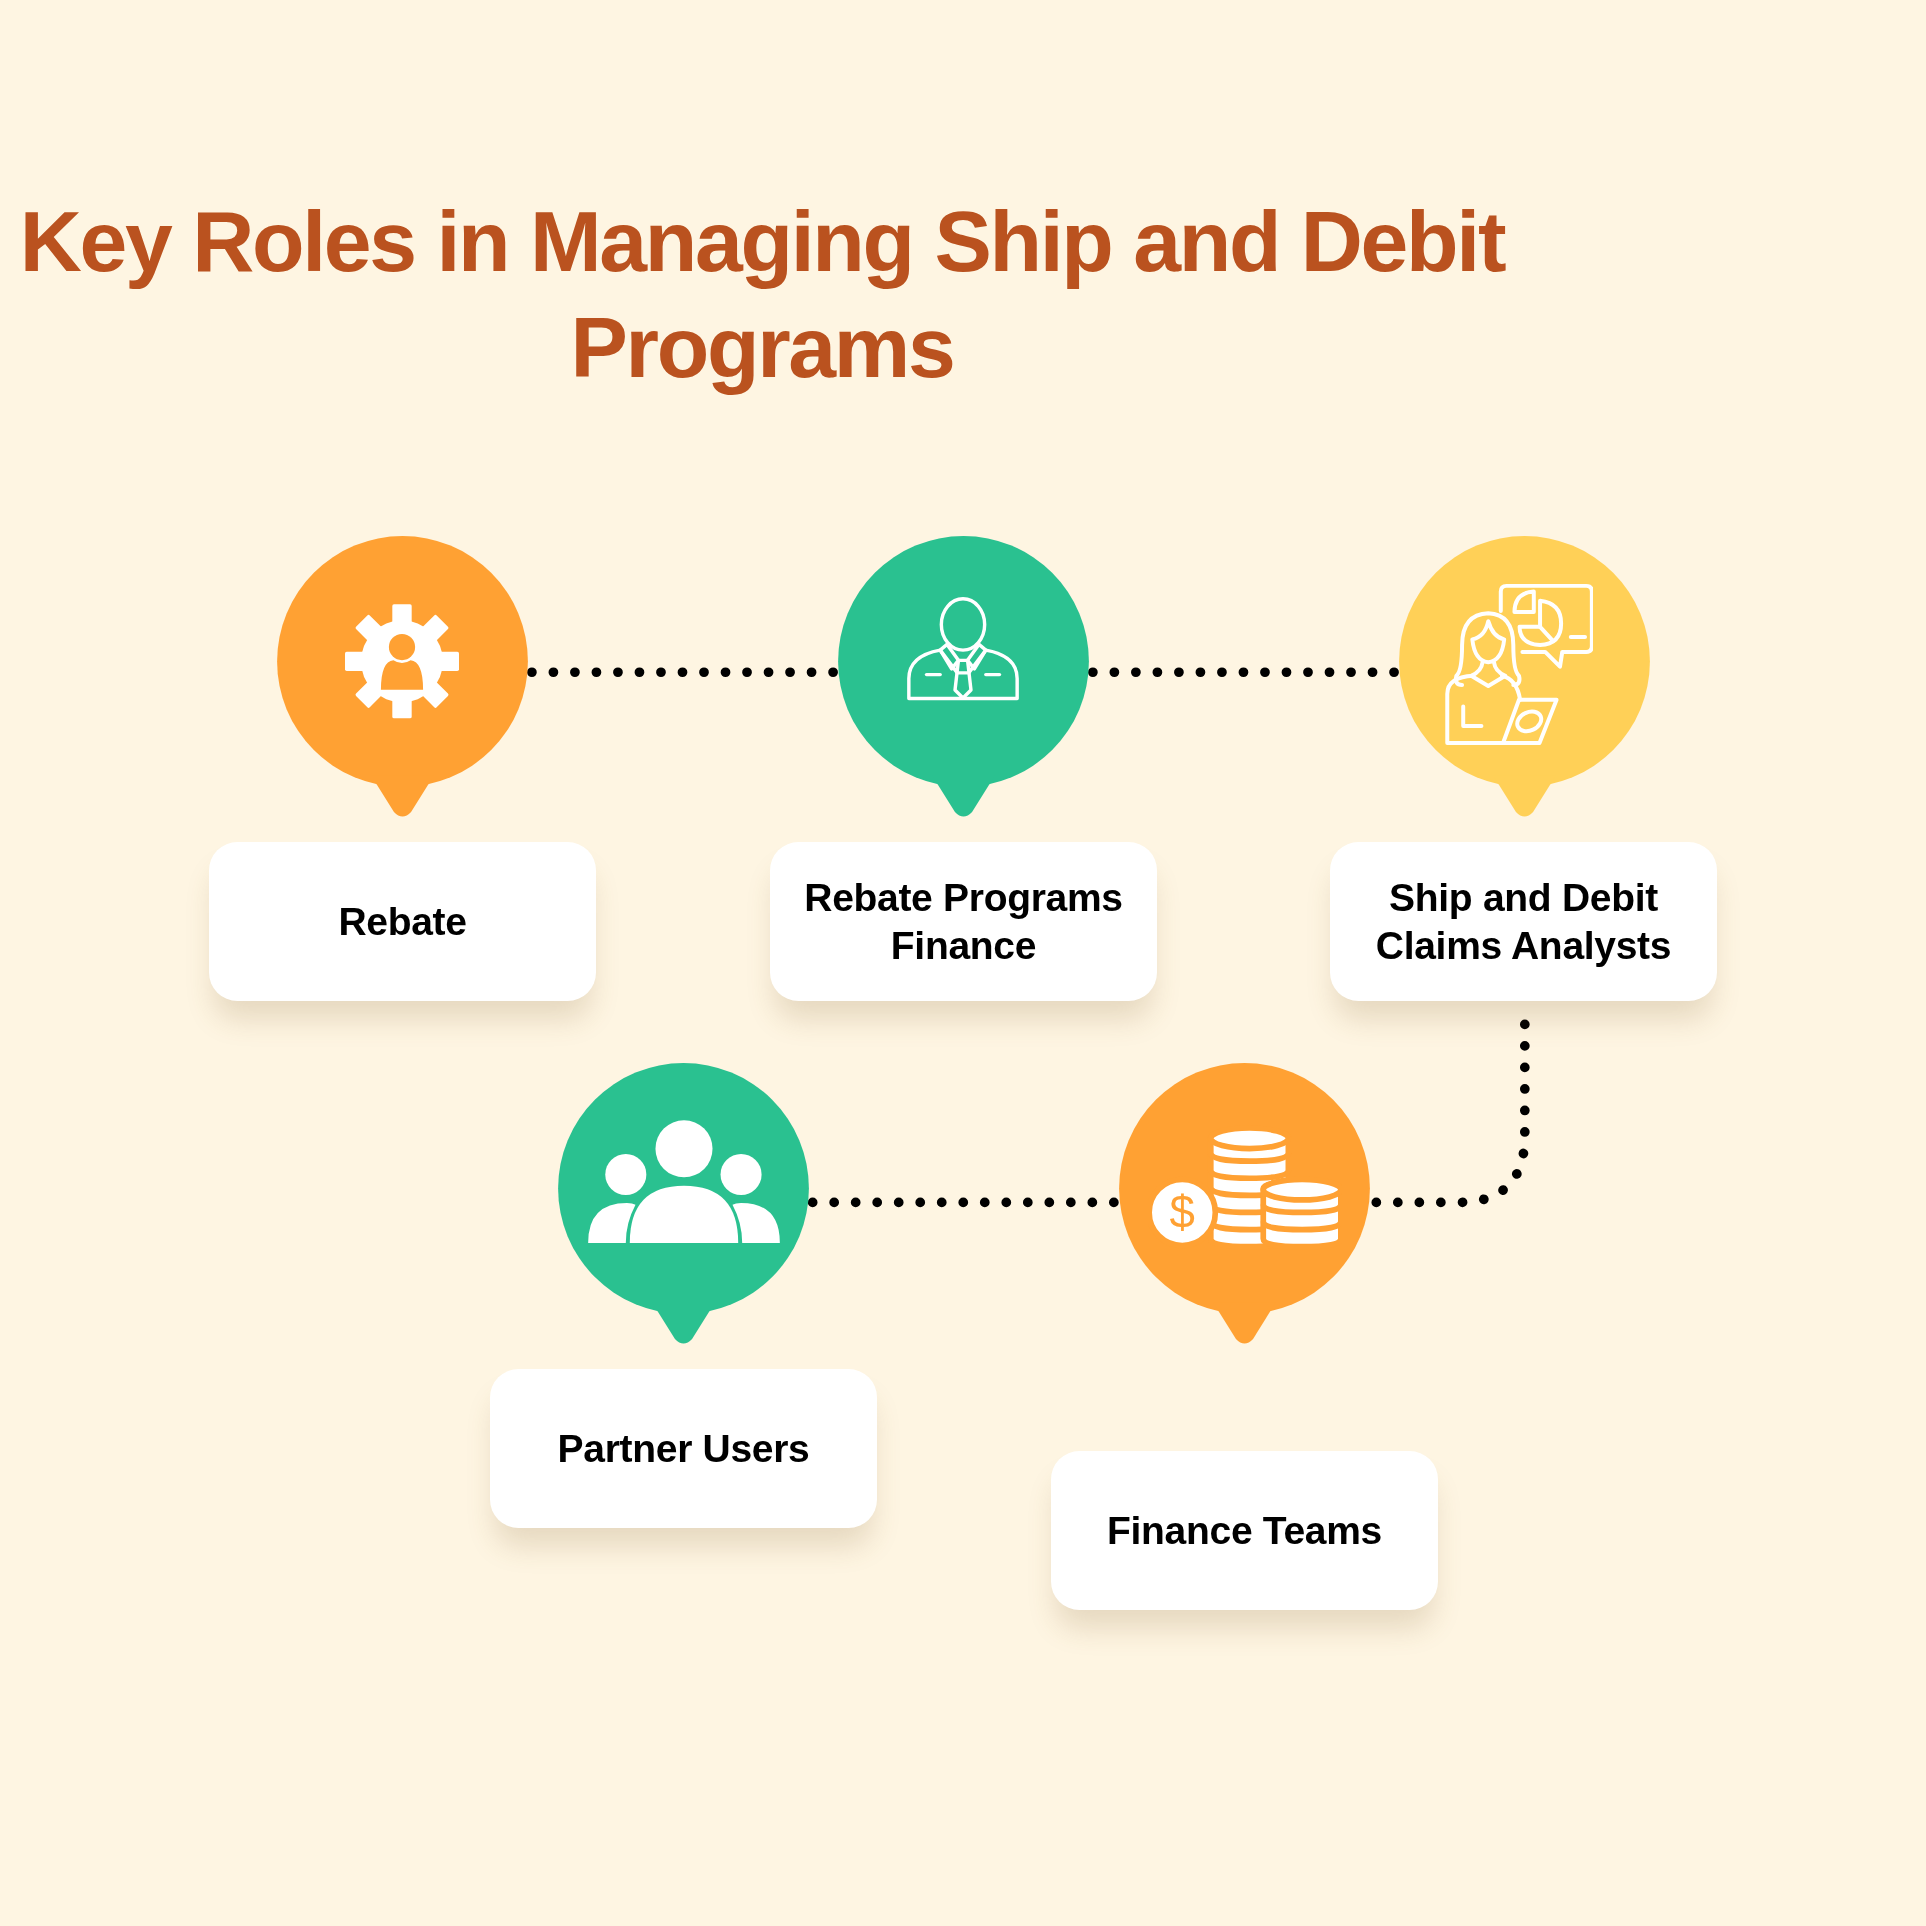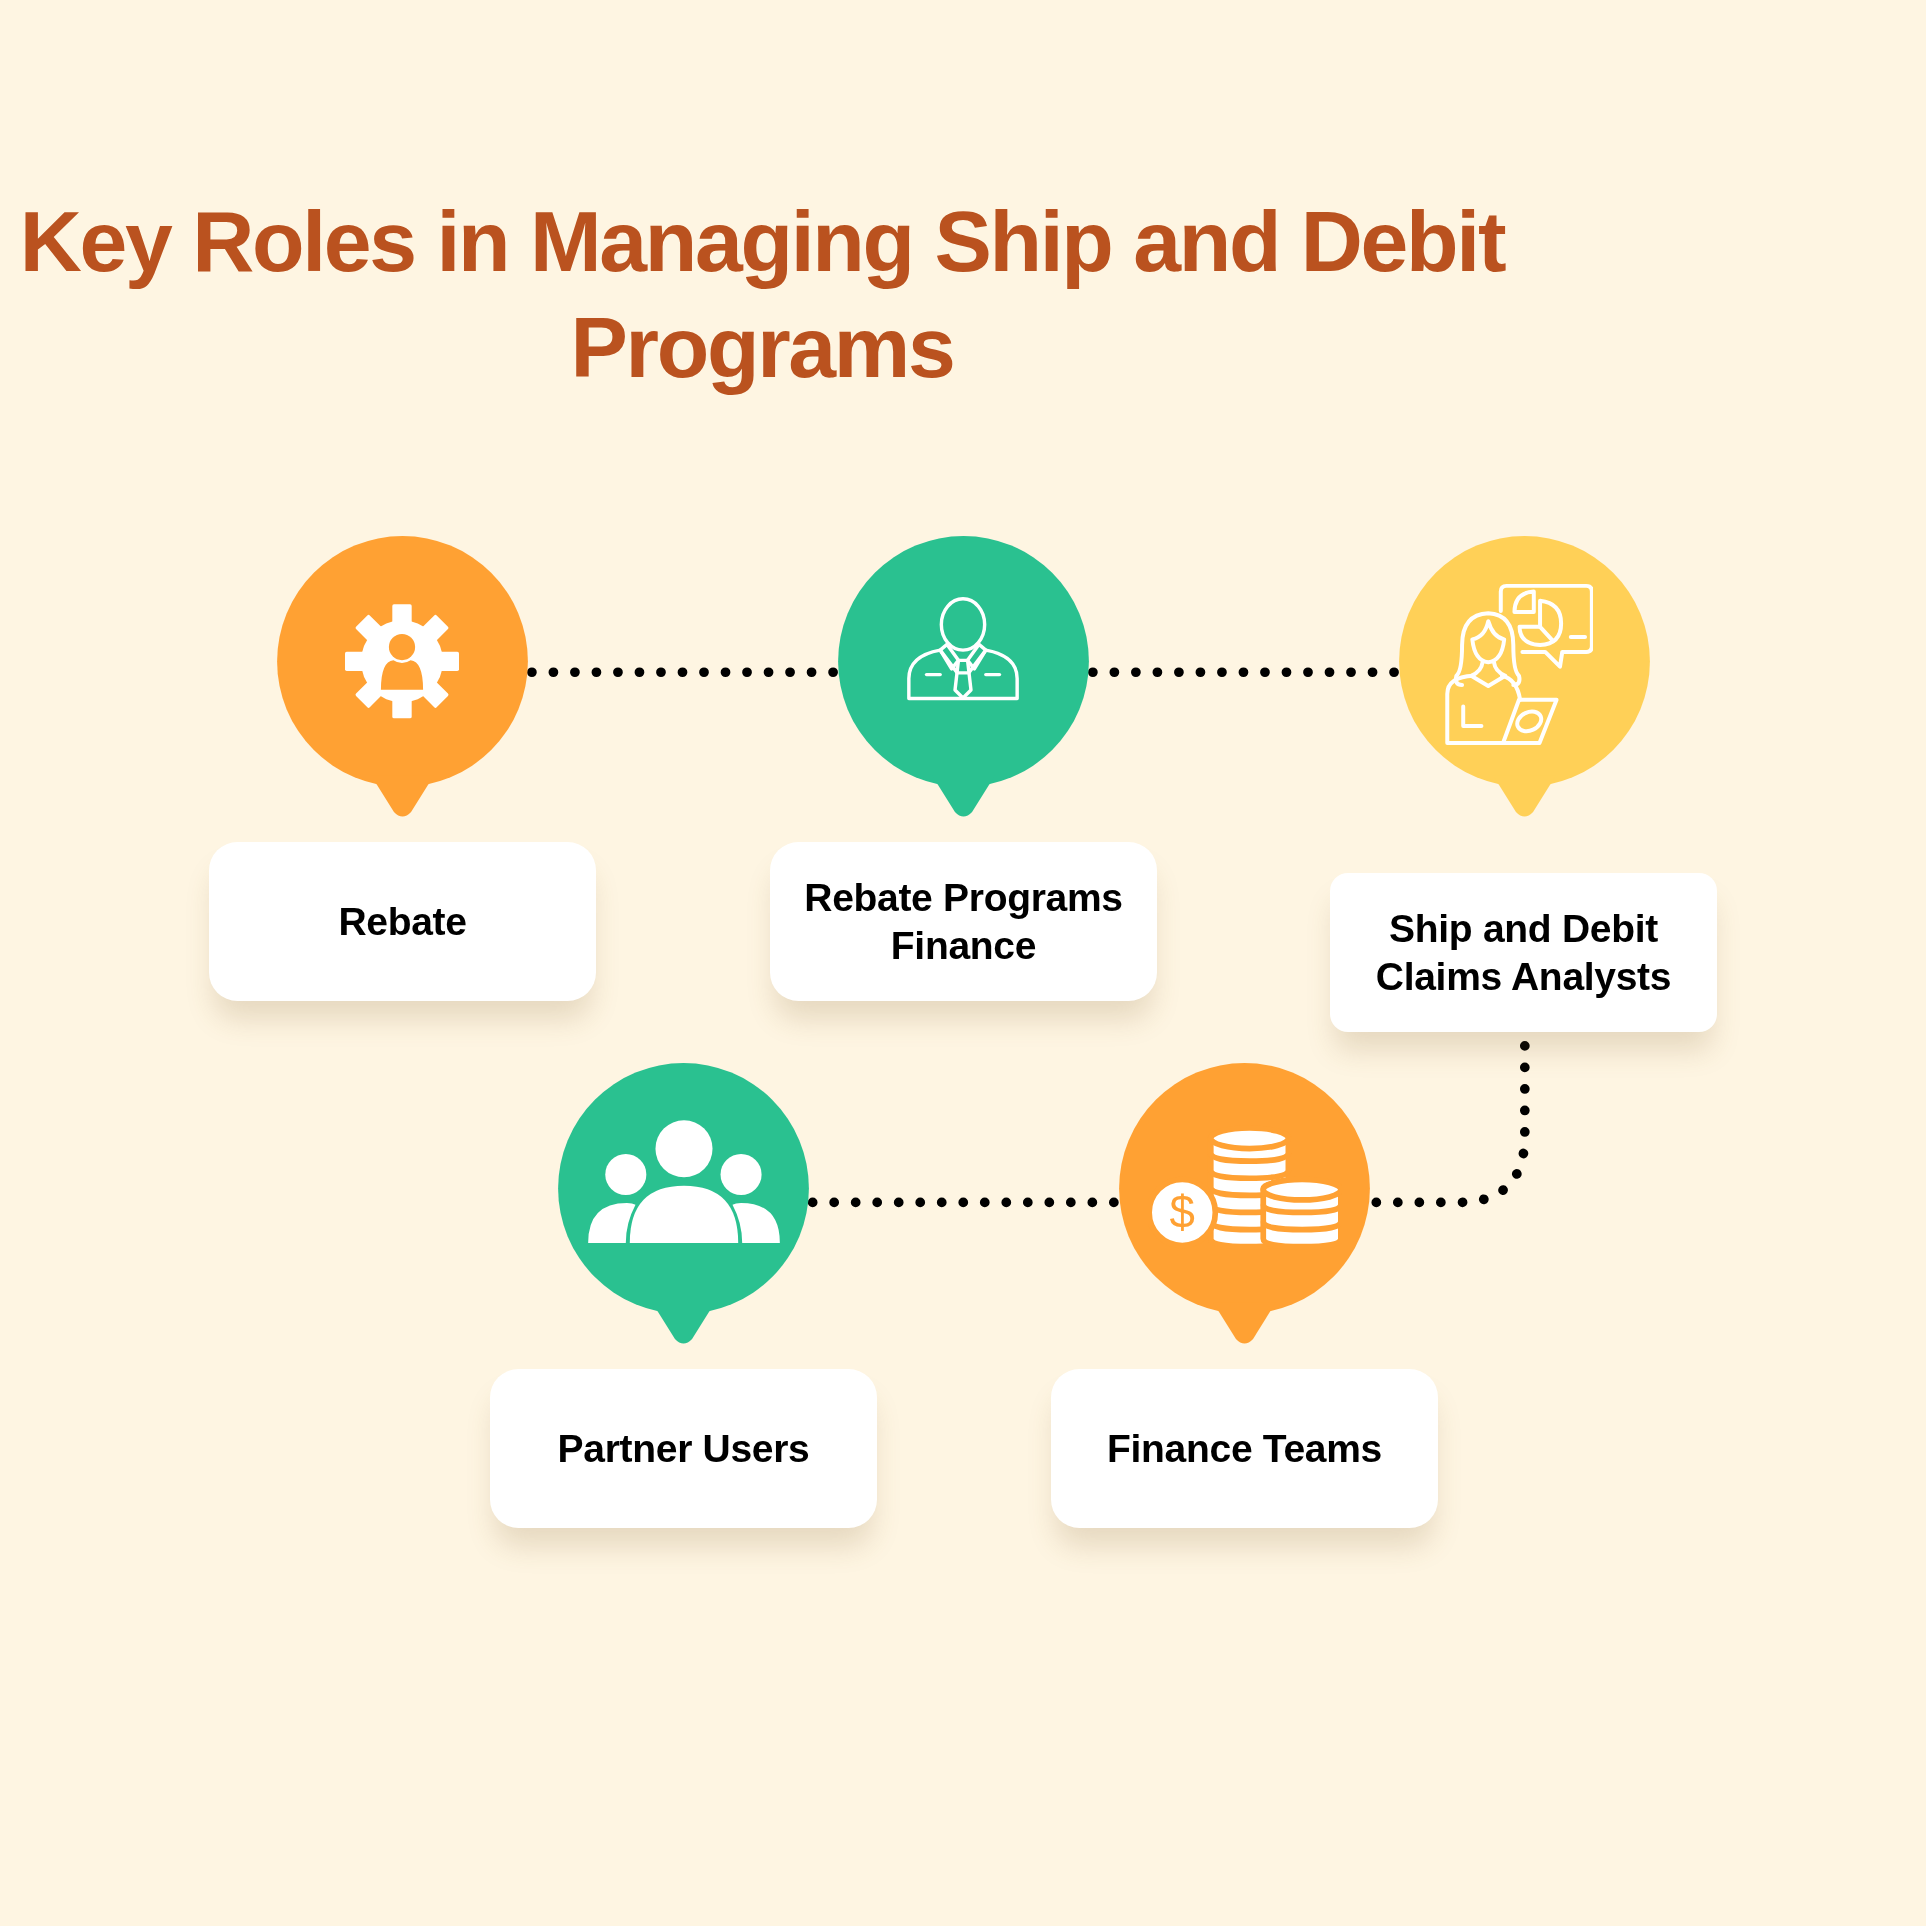--- a/index.html
+++ b/index.html
@@ -160,27 +160,27 @@
   <div class="label">Rebate</div>
 </div>
 
 <div class="card" style="left:770px; top:842px;">
   <div class="label">
     <div>Rebate Programs</div>
     <div>Finance</div>
   </div>
 </div>
 
-<div class="card" style="left:1330px; top:873px;border-radius:18px;">
+<div class="card" style="left:1330px; top:842px;">
   <div class="label">
     <div>Ship and Debit</div>
     <div>Claims Analysts</div>
   </div>
 </div>
 
 <div class="card" style="left:490px; top:1369px;align-items:center;">
   <div class="label">Partner Users</div>
 </div>
 
-<div class="card" style="left:1051px; top:1369px;text-align:center;">
+<div class="card" style="left:1051px; top:1451px;text-align:center;">
   <div class="label">Finance Teams</div>
 </div>
 
 
 </body></html>

